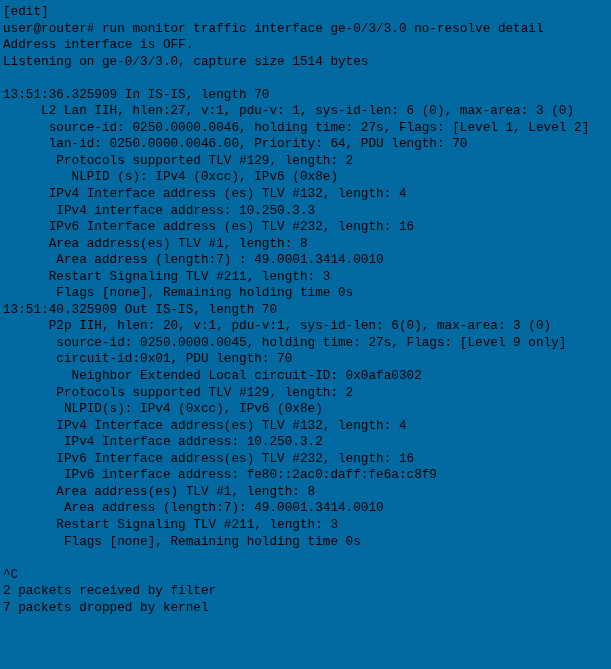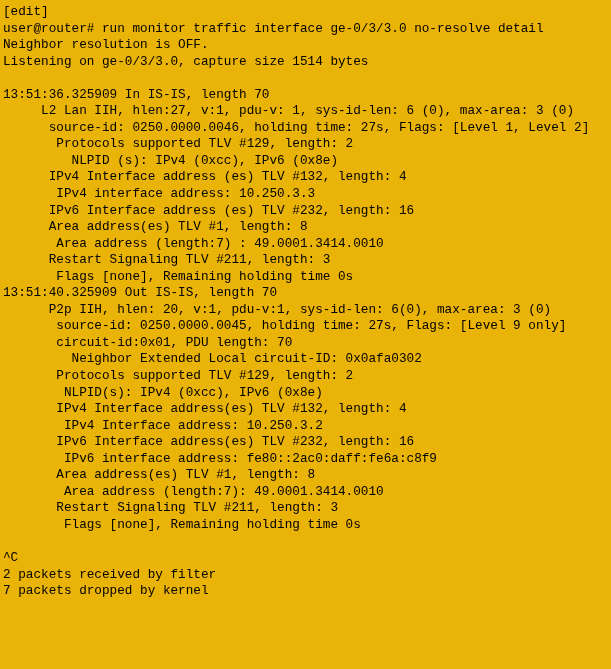--- a/index.html
+++ b/index.html
@@ -4,47 +4,48 @@
 <style>
   html, body {
     margin: 0;
     padding: 0;
     background: #ffffff;
   }
   .terminal {
     box-sizing: border-box;
     width: 611px;
     height: 669px;
-    background: #eab308;
+    background: #0369a1;
     color: #000000;
     font-family: "Liberation Mono", "DejaVu Sans Mono", monospace;
     font-size: 12.7px;
     line-height: 16.55px;
     padding: 4px 2px 2px 3px;
     overflow: hidden;
   }
   .line {
     white-space: pre;
     min-height: 16.55px;
   }
 </style>
 </head>
 <body>
 
 <div class="terminal">
   <div class="line">[edit]</div>
   <div class="line">user@router# run monitor traffic interface ge-0/3/3.0 no-resolve detail</div>
-  <div class="line">Neighbor resolution is OFF.</div>
+  <div class="line">Address interface is OFF.</div>
   <div class="line">Listening on ge-0/3/3.0, capture size 1514 bytes</div>
   <div class="line"></div>
 
   <div>
     <div class="line">13:51:36.325909 In IS-IS, length 70</div>
     <div class="line">     L2 Lan IIH, hlen:27, v:1, pdu-v: 1, sys-id-len: 6 (0), max-area: 3 (0)</div>
     <div class="line">      source-id: 0250.0000.0046, holding time: 27s, Flags: [Level 1, Level 2]</div>
+    <div class="line">      lan-id: 0250.0000.0046.00, Priority: 64, PDU length: 70</div>
     <div class="line">       Protocols supported TLV #129, length: 2</div>
     <div class="line">         NLPID (s): IPv4 (0xcc), IPv6 (0x8e)</div>
     <div class="line">      IPv4 Interface address (es) TLV #132, length: 4</div>
     <div class="line">       IPv4 interface address: 10.250.3.3</div>
     <div class="line">      IPv6 Interface address (es) TLV #232, length: 16</div>
     <div class="line">      Area address(es) TLV #1, length: 8</div>
     <div class="line">       Area address (length:7) : 49.0001.3414.0010</div>
     <div class="line">      Restart Signaling TLV #211, length: 3</div>
     <div class="line">       Flags [none], Remaining holding time 0s</div>
   </div>

